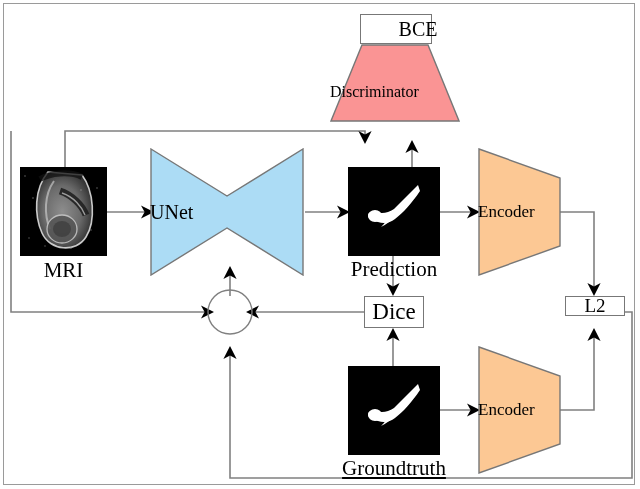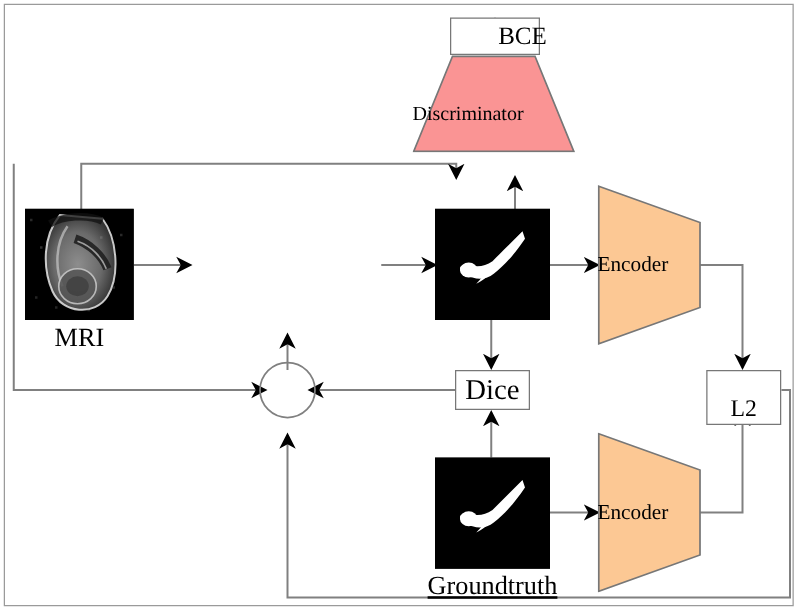--- a/index.html
+++ b/index.html
@@ -106,44 +106,51 @@
           <rect x="8" y="70" width="2" height="2" fill="#777"></rect>
             <rect x="50" y="80" width="2" height="2" fill="#888"></rect>
           <rect x="24" y="78" width="2" height="2" fill="#777"></rect>
             <rect x="60" y="22" width="2" height="2" fill="#999"></rect>
         </g>
       </g>
     </svg>
   </div>
   <div class="lbl" style="left:20px;top:258px;width:87px;font-size:21px;">MRI</div>
 
+  <div class="node" style="left:150px;top:148px;width:156px;height:128px;">
+    <svg width="156" height="128" viewBox="0 0 156 128">
+      <polygon points="1,1 77,48 153,1 153,127 77,80 1,127" fill="#ACDCF5" stroke="#777" stroke-width="1.4"></polygon>
+    </svg>
+    <div class="shapelabel" style="font-size:20px;">UNet</div>
+  </div>
 
   <div class="imgbox" style="left:348px;top:167px;width:92px;height:89px;">
     <svg width="92" height="89" viewBox="0 0 92 89">
       <rect width="92" height="89" fill="#000"></rect>
       <path d="M70,18 C62,26 54,34 46,42 C40,46 34,47 28,45 C24,44 20,45 20,48
                C20,52 25,54 30,55 C36,57 42,56 47,52 C55,46 64,36 72,24 Z" fill="#ffffff"></path>
       <path d="M29,44 C27,49 29,54 33,55" fill="#ffffff"></path>
       <ellipse cx="27" cy="49" rx="7" ry="6" fill="#ffffff"></ellipse>
       <path d="M44,47 C40,52 36,57 33,60 C37,58 43,54 48,49 Z" fill="#ffffff"></path>
     </svg>
   </div>
+  <div class="lbl" style="left:333px;top:257px;width:122px;font-size:21px;">Prediction</div>
 
   <div class="node" style="left:478px;top:148px;width:84px;height:128px;">
     <svg width="84" height="128" viewBox="0 0 84 128">
       <polygon points="1,1 82,30 82,98 1,127" fill="#FCC894" stroke="#777" stroke-width="1.4"></polygon>
     </svg>
     <div class="shapelabel" style="font-size:17px;">Encoder</div>
   </div>
 
   <div class="boxlbl" style="left:364px;top:296px;width:60px;height:32px;font-size:23px;">
     <span>Dice</span>
   </div>
 
-  <div class="boxlbl" style="left:565px;top:296px;width:60px;height:44px;font-size:19px;align-items:flex-end;">
+  <div class="boxlbl" style="left:565px;top:296px;width:60px;height:20px;font-size:19px;">
     <span>L2</span>
   </div>
 
   <div class="imgbox" style="left:348px;top:366px;width:92px;height:89px;">
     <svg width="92" height="89" viewBox="0 0 92 89">
       <rect width="92" height="89" fill="#000"></rect>
       <path d="M70,18 C62,26 54,34 46,42 C40,46 34,47 28,45 C24,44 20,45 20,48
                C20,52 25,54 30,55 C36,57 42,56 47,52 C55,46 64,36 72,24 Z" fill="#ffffff"></path>
       <ellipse cx="27" cy="49" rx="7" ry="6" fill="#ffffff"></ellipse>
       <path d="M44,47 C40,52 36,57 33,60 C37,58 43,54 48,49 Z" fill="#ffffff"></path>

